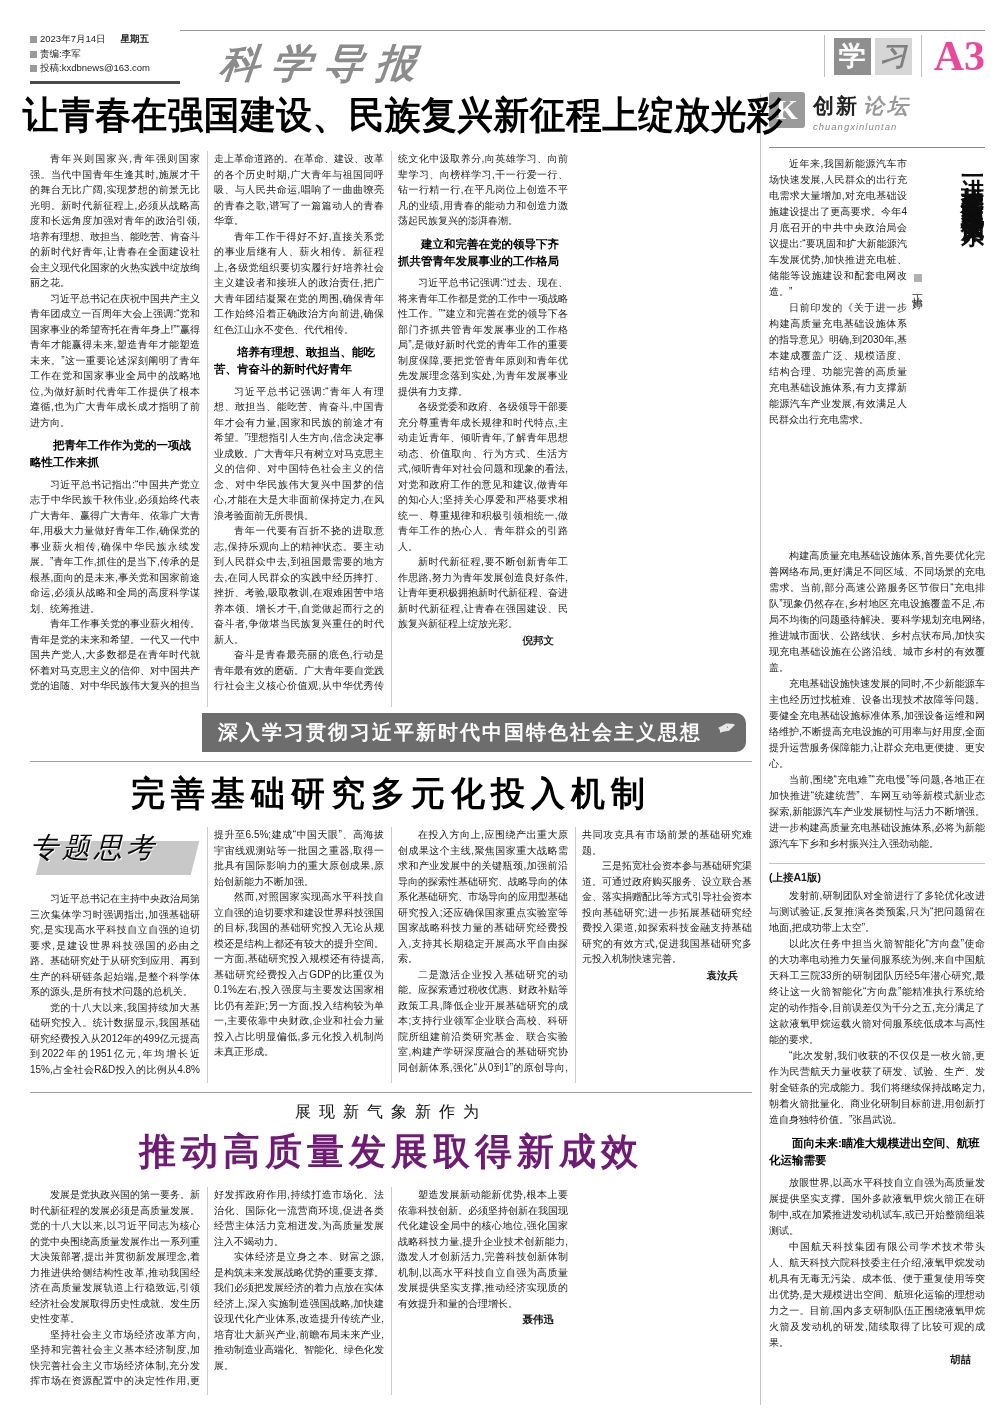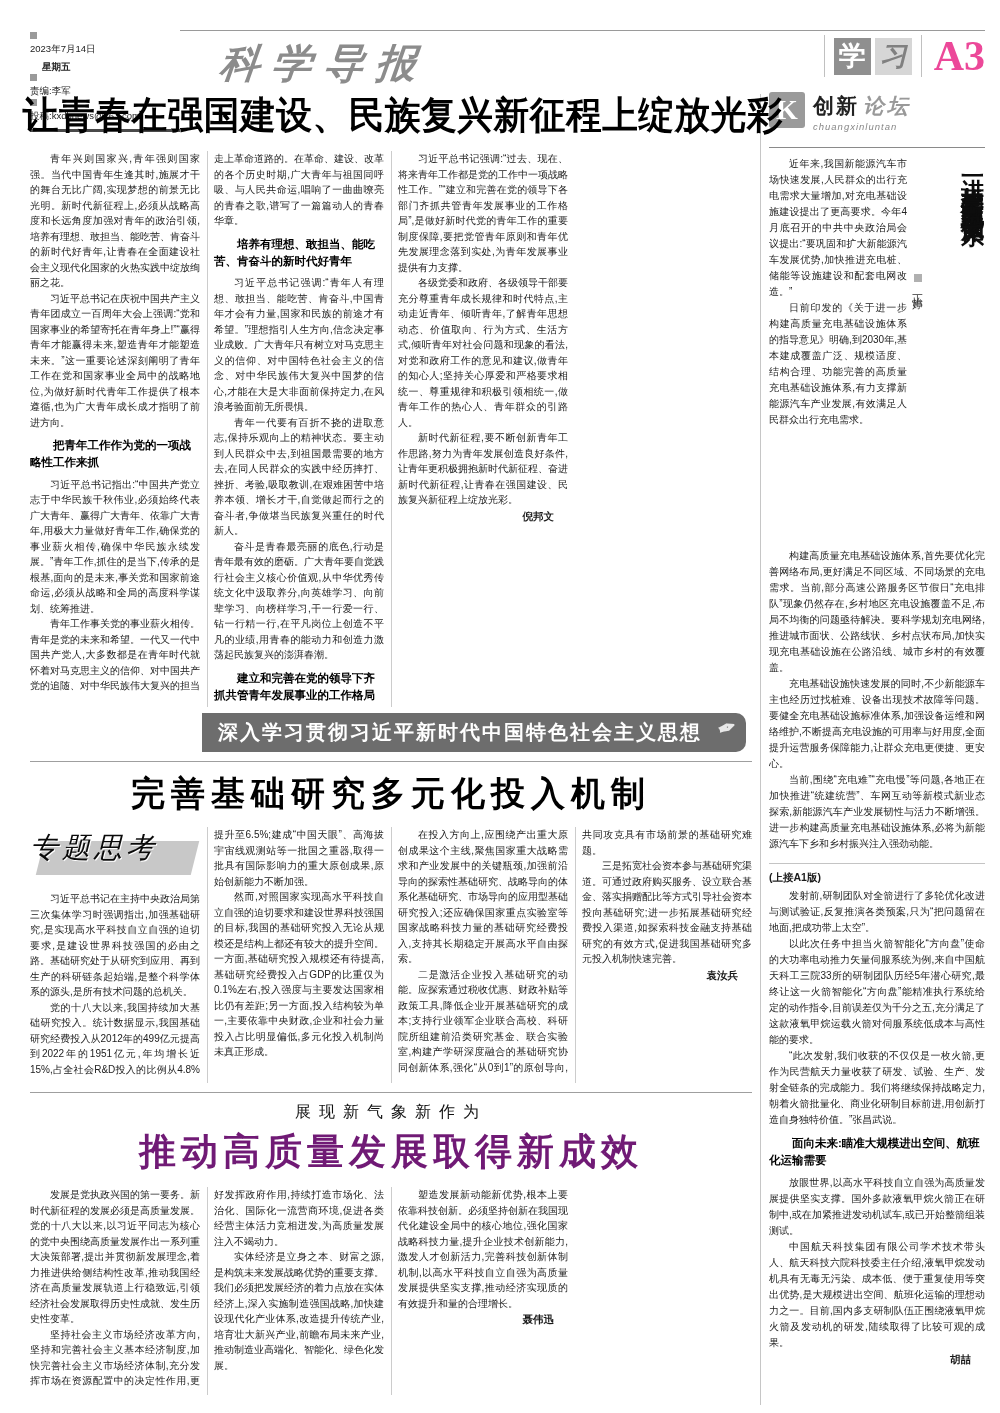--- a/index.html
+++ b/index.html
@@ -5,21 +5,21 @@
   * { box-sizing: border-box; margin: 0; padding: 0; }
   html,body { background:#e8e8e8; }
   body { font-family:"Liberation Sans", sans-serif; }
   .page { position:relative; width:1000px; height:1413px; margin:0 auto; background:#ffffff; color:#1a1a1a; overflow:hidden; }
 
   
   .masthead { position:relative; height:66px; margin:20px 15px 0 30px; }
   .mh-rule { position:absolute; top:10px; left:150px; right:0; height:1px; background:#9a9a9a; }
   .mh-left { position:absolute; left:0; top:12px; width:150px; font-size:9.5px; line-height:1.55; color:#222;
              border-bottom:3px solid #4a4a4a; padding-bottom:5px; white-space:nowrap; }
-  .mh-line { display:flex; gap:3px;flex-direction:column; }
+  .mh-line { display:flex; align-items:center; gap:3px; }
   .sq { display:inline-block; width:7px; height:7px; background:#9a9a9a; flex:0 0 auto; }
   .wd { margin-left:12px; font-weight:700; }
   .paper-name { position:absolute; left:190px; top:16px; font-family:"DejaVu Serif", serif; font-style:italic;
                 font-weight:700; font-size:40px; color:#8c8c8c; letter-spacing:12px; transform:skewX(-6deg); }
   .mh-right { position:absolute; right:0; top:12px; display:flex; align-items:center; }
   .vbar { display:inline-block; width:1px; height:42px; background:#c0c0c0; margin:0 7px; }
   .sec-box { width:37px; height:37px; display:inline-flex; align-items:center; justify-content:center;
              font-size:27px; font-weight:700; margin:0 2px; }
   .sec-dark { background:#8f8f8f; color:#ffffff; }
   .sec-light { background:#d6d6d6; color:#808080; font-family:"DejaVu Serif", serif; font-style:italic; }
@@ -128,20 +128,21 @@
   <div class="content">
 
     <div class="main">
       <h1 class="a1-headline">让青春在强国建设、民族复兴新征程上绽放光彩</h1>
       <div class="a1-body cols4">
           <p class="para">青年兴则国家兴,青年强则国家强。当代中国青年生逢其时,施展才干的舞台无比广阔,实现梦想的前景无比光明。新时代新征程上,必须从战略高度和长远角度加强对青年的政治引领,培养有理想、敢担当、能吃苦、肯奋斗的新时代好青年,让青春在全面建设社会主义现代化国家的火热实践中绽放绚丽之花。</p>
           <p class="para">习近平总书记在庆祝中国共产主义青年团成立一百周年大会上强调:“党和国家事业的希望寄托在青年身上!”“赢得青年才能赢得未来,塑造青年才能塑造未来。”这一重要论述深刻阐明了青年工作在党和国家事业全局中的战略地位,为做好新时代青年工作提供了根本遵循,也为广大青年成长成才指明了前进方向。</p>
           <div class="subhead">把青年工作作为党的一项战略性工作来抓</div>
           <p class="para">习近平总书记指出:“中国共产党立志于中华民族千秋伟业,必须始终代表广大青年、赢得广大青年、依靠广大青年,用极大力量做好青年工作,确保党的事业薪火相传,确保中华民族永续发展。”青年工作,抓住的是当下,传承的是根基,面向的是未来,事关党和国家前途命运,必须从战略和全局的高度科学谋划、统筹推进。</p>
           <p class="para">青年工作事关党的事业薪火相传。青年是党的未来和希望。一代又一代中国共产党人,大多数都是在青年时代就怀着对马克思主义的信仰、对中国共产党的追随、对中华民族伟大复兴的担当走上革命道路的。在革命、建设、改革的各个历史时期,广大青年与祖国同呼吸、与人民共命运,唱响了一曲曲嘹亮的青春之歌,谱写了一篇篇动人的青春华章。</p>
+          <p class="para">青年工作干得好不好,直接关系党的事业后继有人、薪火相传。新征程上,各级党组织要切实履行好培养社会主义建设者和接班人的政治责任,把广大青年团结凝聚在党的周围,确保青年工作始终沿着正确政治方向前进,确保红色江山永不变色、代代相传。</p>
           <div class="subhead">培养有理想、敢担当、能吃苦、肯奋斗的新时代好青年</div>
           <p class="para">习近平总书记强调:“青年人有理想、敢担当、能吃苦、肯奋斗,中国青年才会有力量,国家和民族的前途才有希望。”理想指引人生方向,信念决定事业成败。广大青年只有树立对马克思主义的信仰、对中国特色社会主义的信念、对中华民族伟大复兴中国梦的信心,才能在大是大非面前保持定力,在风浪考验面前无所畏惧。</p>
           <p class="para">青年一代要有百折不挠的进取意志,保持乐观向上的精神状态。要主动到人民群众中去,到祖国最需要的地方去,在同人民群众的实践中经历摔打、挫折、考验,吸取教训,在艰难困苦中培养本领、增长才干,自觉做起而行之的奋斗者,争做堪当民族复兴重任的时代新人。</p>
           <p class="para">奋斗是青春最亮丽的底色,行动是青年最有效的磨砺。广大青年要自觉践行社会主义核心价值观,从中华优秀传统文化中汲取养分,向英雄学习、向前辈学习、向榜样学习,干一行爱一行、钻一行精一行,在平凡岗位上创造不平凡的业绩,用青春的能动力和创造力激荡起民族复兴的澎湃春潮。</p>
           <div class="subhead">建立和完善在党的领导下齐抓共管青年发展事业的工作格局</div>
           <p class="para">习近平总书记强调:“过去、现在、将来青年工作都是党的工作中一项战略性工作。”“建立和完善在党的领导下各部门齐抓共管青年发展事业的工作格局”,是做好新时代党的青年工作的重要制度保障,要把党管青年原则和青年优先发展理念落到实处,为青年发展事业提供有力支撑。</p>
           <p class="para">各级党委和政府、各级领导干部要充分尊重青年成长规律和时代特点,主动走近青年、倾听青年,了解青年思想动态、价值取向、行为方式、生活方式,倾听青年对社会问题和现象的看法,对党和政府工作的意见和建议,做青年的知心人;坚持关心厚爱和严格要求相统一、尊重规律和积极引领相统一,做青年工作的热心人、青年群众的引路人。</p>
           <p class="para">新时代新征程,要不断创新青年工作思路,努力为青年发展创造良好条件,让青年更积极拥抱新时代新征程、奋进新时代新征程,让青春在强国建设、民族复兴新征程上绽放光彩。</p>
           <div class="byline">倪邦文</div>
         </div>

